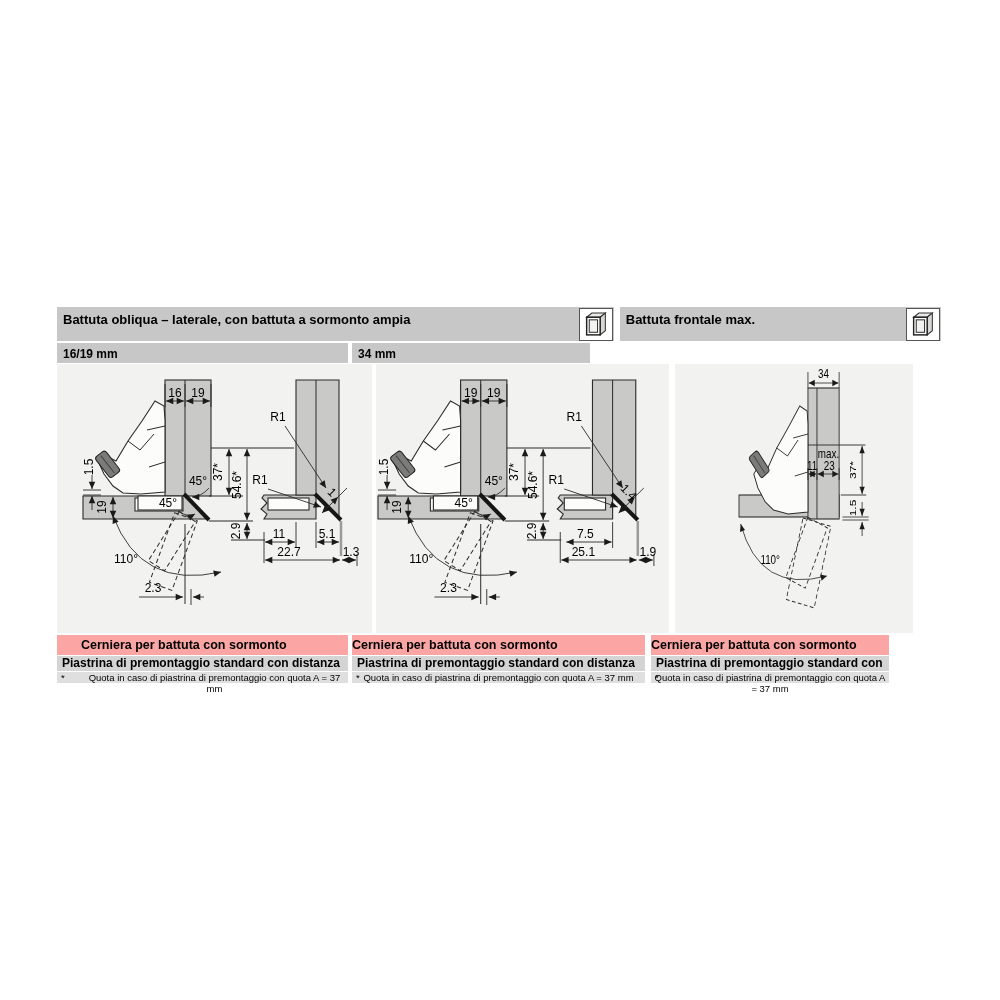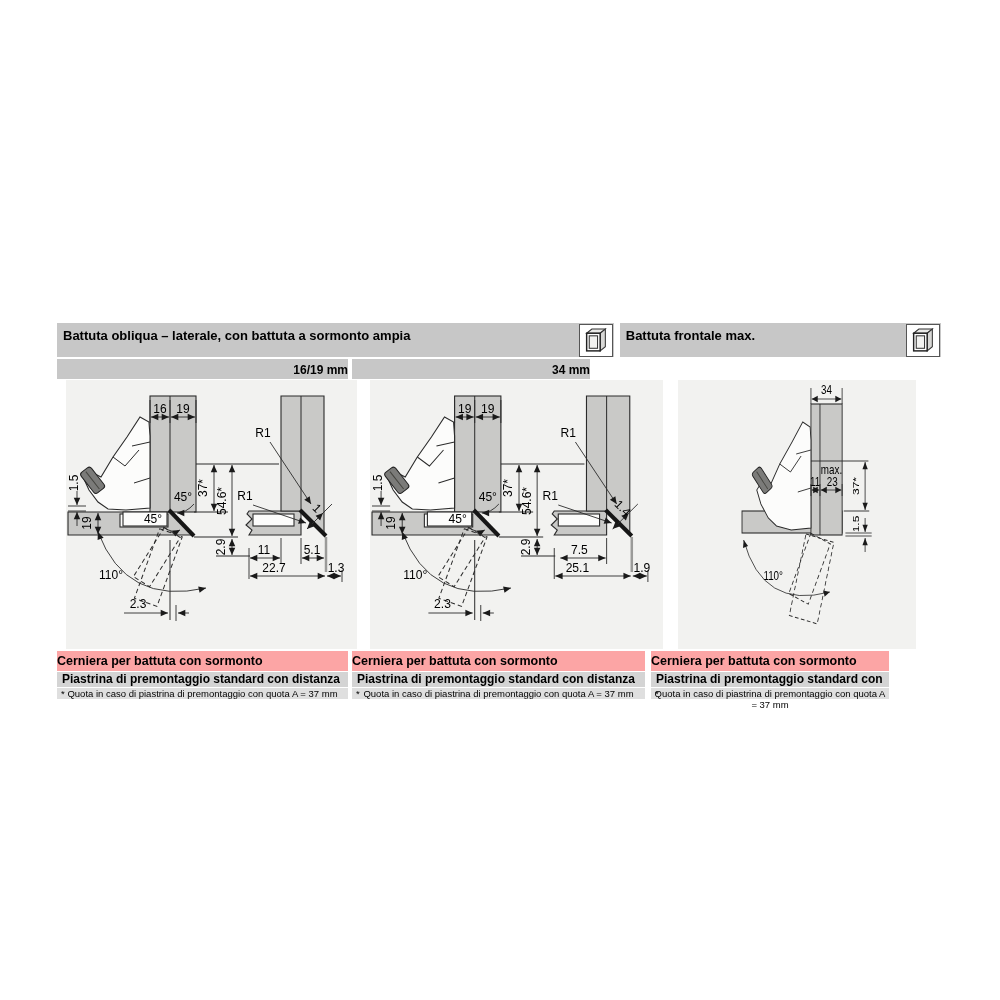--- a/index.html
+++ b/index.html
@@ -1,29 +1,29 @@
 <!DOCTYPE html>
 <html><head>
 <meta charset="utf-8">
 <style>
   html,body{margin:0;padding:0;background:#ffffff;}
   body{width:1000px;height:1000px;position:relative;font-family:"Liberation Sans",sans-serif;color:#000;}
-  .sheet{position:absolute;left:57px;top:323px;width:884px;}
+  .sheet{position:absolute;left:57px;top:307px;width:884px;}
   .row{display:flex;}
   .hdr{background:#c7c7c7;height:34px;position:relative;box-sizing:border-box;
        font-size:13px;font-weight:bold;padding:5px 6px 0 6px;}
   .wl{width:588px;margin-right:6px;}
   .wr{width:339px;}
-  .w1{width:291px;margin-right:4px;}
+  .w1{width:291px;margin-right:4px;padding-left:24px;}
   .w2{width:293px;margin-right:6px;}
   .w3{width:238px;}
   .icon-box{position:absolute;top:1px;right:1px;width:32px;height:31px;background:#fff;
             border:1px solid #555;display:flex;align-items:center;justify-content:center;}
-  .sub{background:#c7c7c7;height:20px;box-sizing:border-box;font-size:12px;font-weight:bold;padding:4px 0 0 6px;text-align:right;}
-  .draw{background:#f2f2f0;height:269px;margin-left:9px;}
+  .sub{background:#c7c7c7;height:20px;box-sizing:border-box;font-size:12px;font-weight:bold;padding:4px 0 0 6px;}
+  .draw{background:#f2f2f0;height:269px;}
   .draw svg{display:block;width:100%;height:100%;}
   .mb2{margin-bottom:2px;} .mb1{margin-bottom:1px;}
   .bar1{background:#fca5a5;height:20px;box-sizing:border-box;font-size:12.5px;font-weight:bold;line-height:20px;}
   .bar2{background:#d4d4d4;height:15px;box-sizing:border-box;font-size:12px;font-weight:bold;line-height:15px;padding-left:5px;}
   .bar3{background:#dfdfdf;height:11px;box-sizing:border-box;font-size:9.5px;line-height:11px;text-align:center;position:relative;}
   .bar3 .mark{position:absolute;left:4px;top:0;font-size:9.5px;}
   
   .w{fill:#c9c9c7;stroke:#2b2b2b;stroke-width:1.1;}
   .wh{fill:#fcfcfb;stroke:#2b2b2b;stroke-width:1.1;}
   .tn{stroke:#2b2b2b;stroke-width:1;fill:none;}

